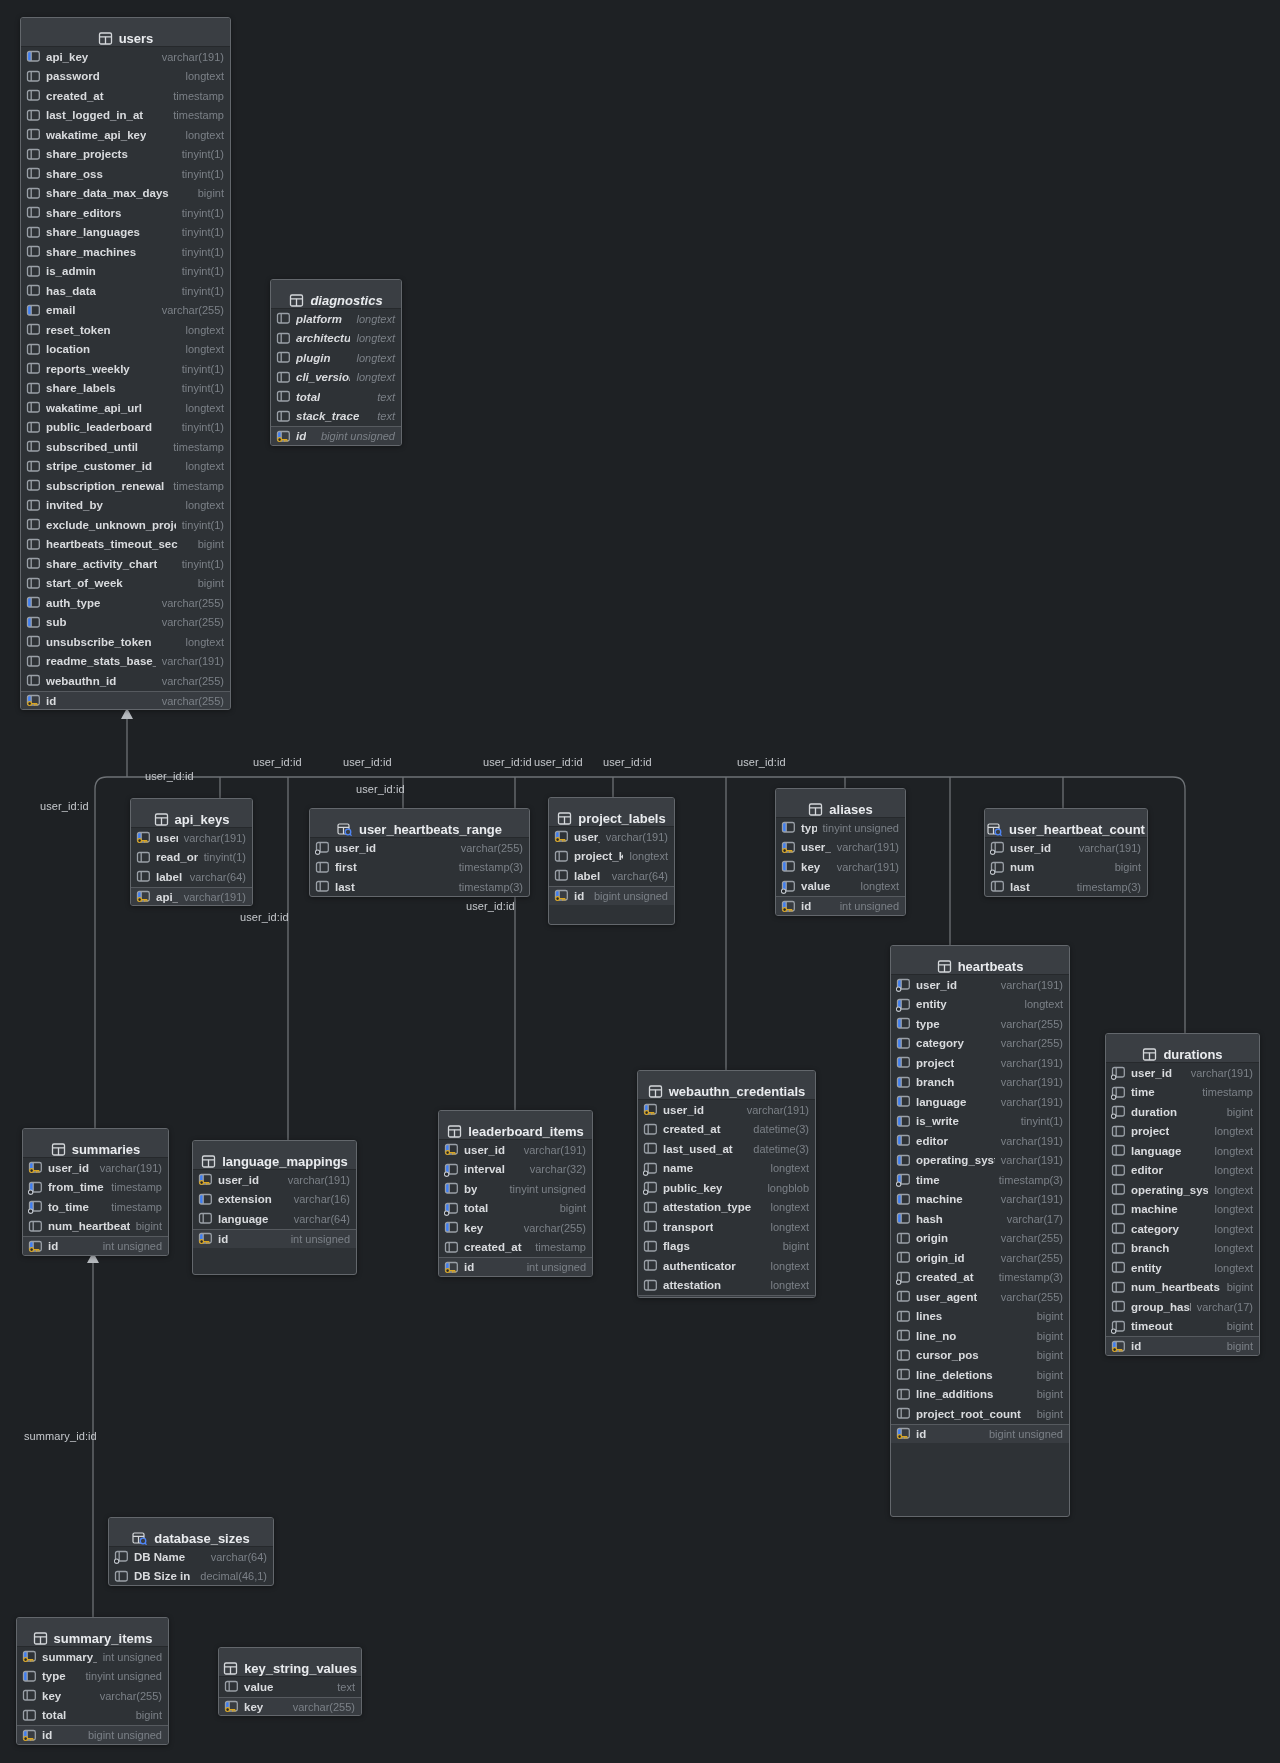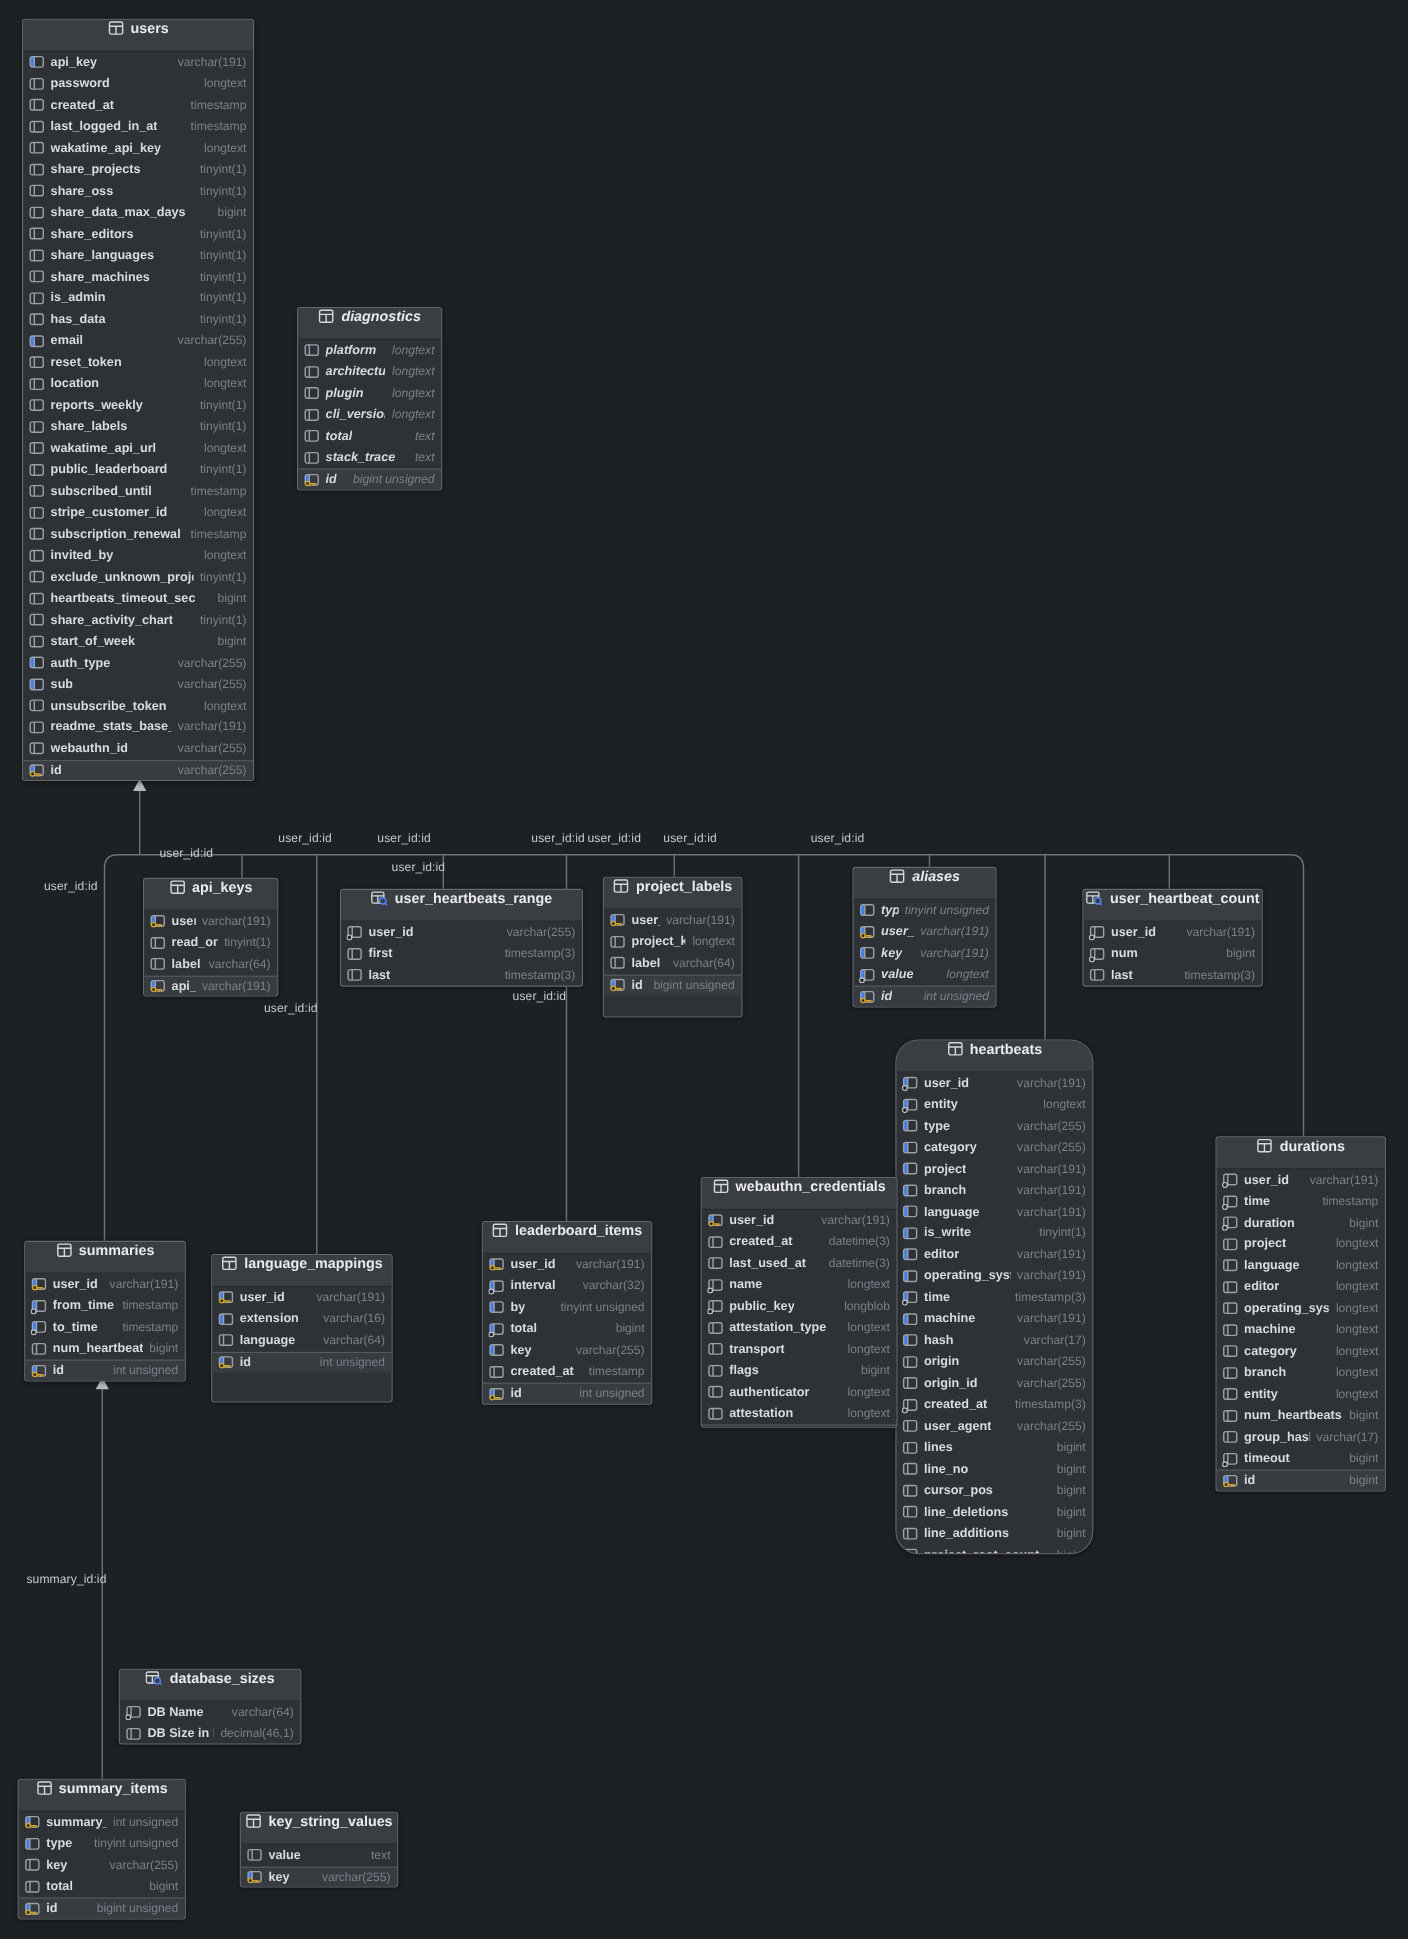--- a/index.html
+++ b/index.html
@@ -14,21 +14,21 @@
   .edge-label{
     position:absolute;font-size:11px;line-height:13px;color:#c6c9cd;
     white-space:nowrap;letter-spacing:0.1px;
   }
   .dbtable{
     position:absolute;background:#2e3236;border:1px solid #63676c;border-radius:3px;
     box-shadow:0 1px 5px rgba(0,0,0,.4);overflow:hidden;box-sizing:border-box;
   }
   .thead{
     height:28px;background:#3a3e43;border-bottom:1px solid #26292c;
-    display:flex;align-items:flex-start;justify-content:center;gap:6px;
+    display:flex;align-items:flex-end;justify-content:center;gap:6px;
     color:#e9ebee;font-weight:bold;font-size:13px;white-space:nowrap;
   }
   .thead .hicon{display:flex;align-items:center;}
   .trow{
     height:19.5px;display:flex;align-items:center;padding:0 6px 0 5px;box-sizing:border-box;
   }
   .trow .ficon{display:flex;align-items:center;flex:none;width:16px;}
   .trow .fname{
     color:#d9dbde;font-weight:bold;font-size:11.5px;margin-left:4px;
     white-space:nowrap;overflow:hidden;flex:0 1 auto;min-width:0;
@@ -686,21 +686,21 @@
               <g stroke="#d9a521" stroke-width="1.2" fill="none">
                 <circle cx="3.6" cy="10.6" r="1.9" fill="#24272b"></circle>
                 <path d="M5.5 10.6 H11 M8.8 10.6 V12.8 M11 10.6 V12.4"></path>
               </g>
             </svg>
           </span>
           <span class="fname">id</span>
           <span class="ftype">bigint unsigned</span>
         </div>
       </div>
-      <div class="dbtable" style="left: 775px; top: 788px; width: 131px; height: 127.5px; font-style: italic;">
+      <div class="dbtable" style="left: 775px; top: 788px; width: 131px; height: 127.5px;">
         <div class="thead">
           <span class="hicon">
             <svg width="15" height="15" viewBox="0 0 15 15" fill="none" stroke="#d5d8db" stroke-width="1.3">
               <rect x="1.5" y="2" width="12" height="11" rx="1.5"></rect>
               <line x1="1.5" y1="5.8" x2="13.5" y2="5.8"></line>
               <line x1="7.5" y1="5.8" x2="7.5" y2="13"></line>
             </svg>
           </span>
           <span>aliases</span>
         </div>
@@ -810,21 +810,21 @@
           <span class="ficon">
             <svg width="16" height="15" viewBox="0 0 16 15">
               <rect x="1.5" y="2.5" width="11.8" height="9.5" rx="1.8" fill="none" stroke="#9aa0a7" stroke-width="1.3"></rect>
               <line x1="5.2" y1="2.5" x2="5.2" y2="12" stroke="#9aa0a7" stroke-width="1.3"></line>
             </svg>
           </span>
           <span class="fname">last</span>
           <span class="ftype">timestamp(3)</span>
         </div>
       </div>
-      <div class="dbtable" style="left: 814px; top: 945px; width: 180px; height: 468px; border-radius: 21px;">
+      <div class="dbtable" style="left: 890px; top: 945px; width: 180px; height: 572px;">
         <div class="thead">
           <span class="hicon">
             <svg width="15" height="15" viewBox="0 0 15 15" fill="none" stroke="#d5d8db" stroke-width="1.3">
               <rect x="1.5" y="2" width="12" height="11" rx="1.5"></rect>
               <line x1="1.5" y1="5.8" x2="13.5" y2="5.8"></line>
               <line x1="7.5" y1="5.8" x2="7.5" y2="13"></line>
             </svg>
           </span>
           <span>heartbeats</span>
         </div>

